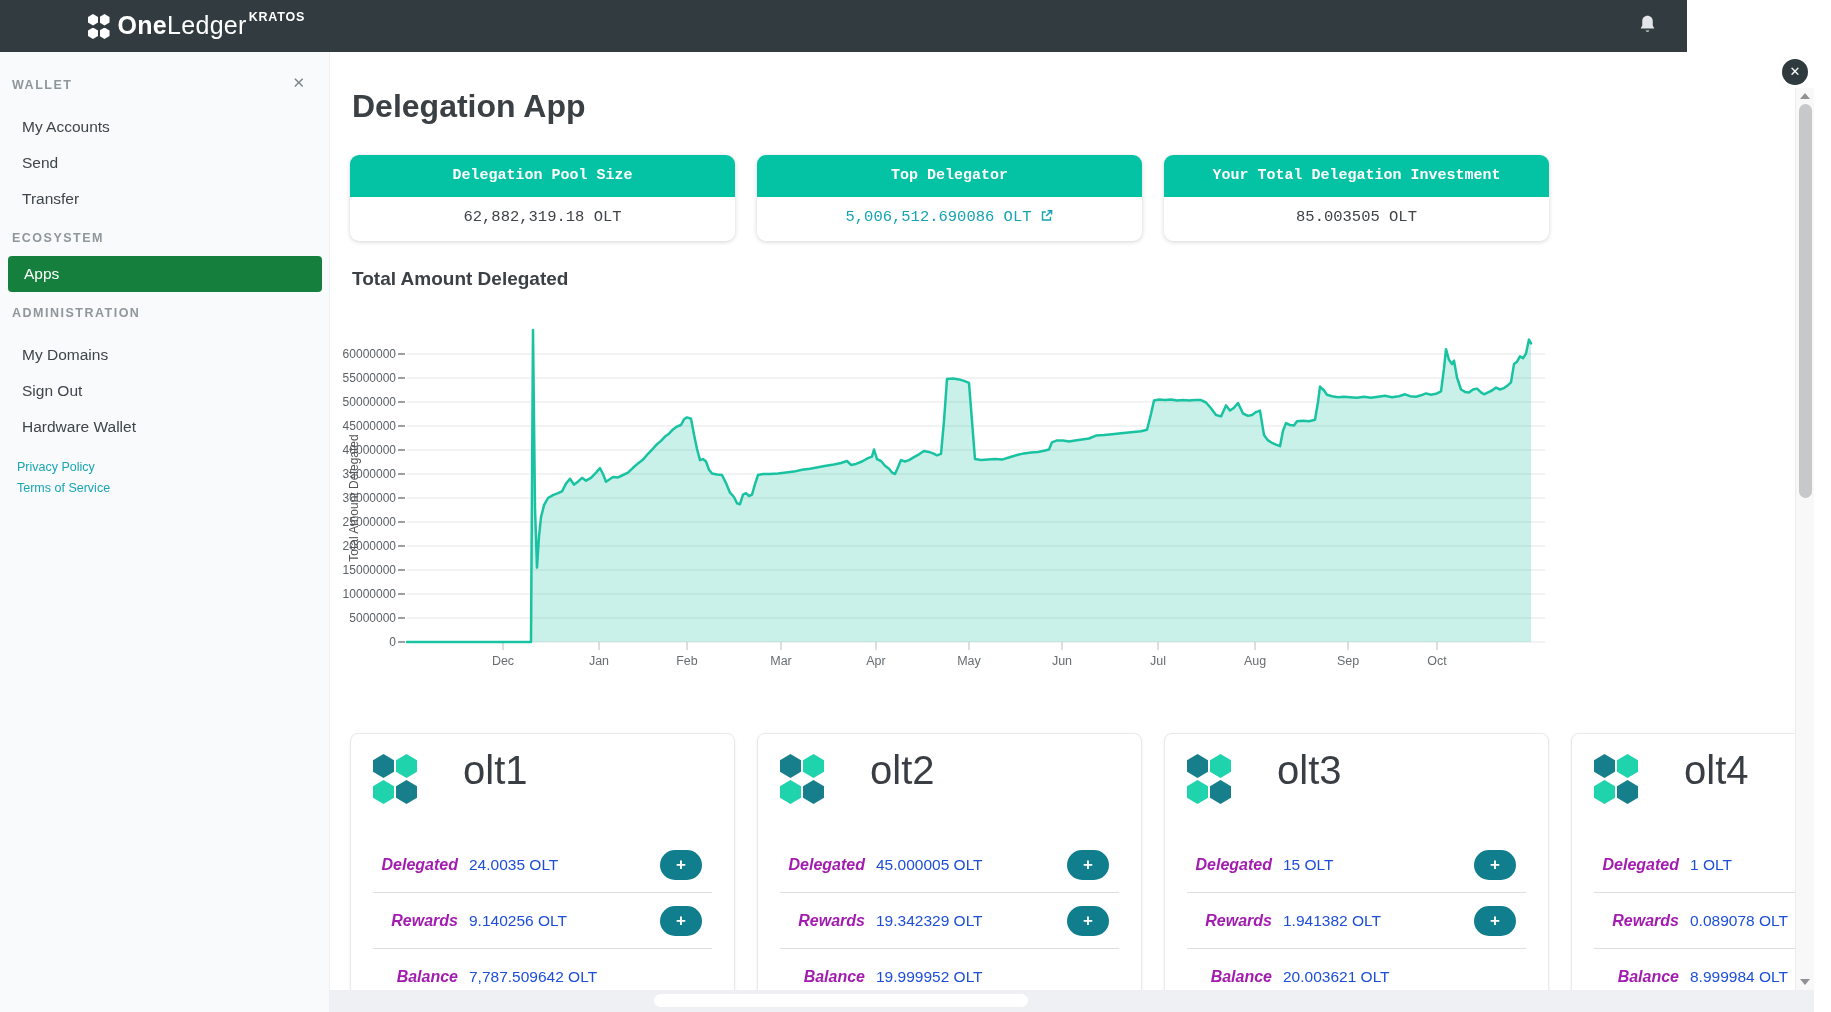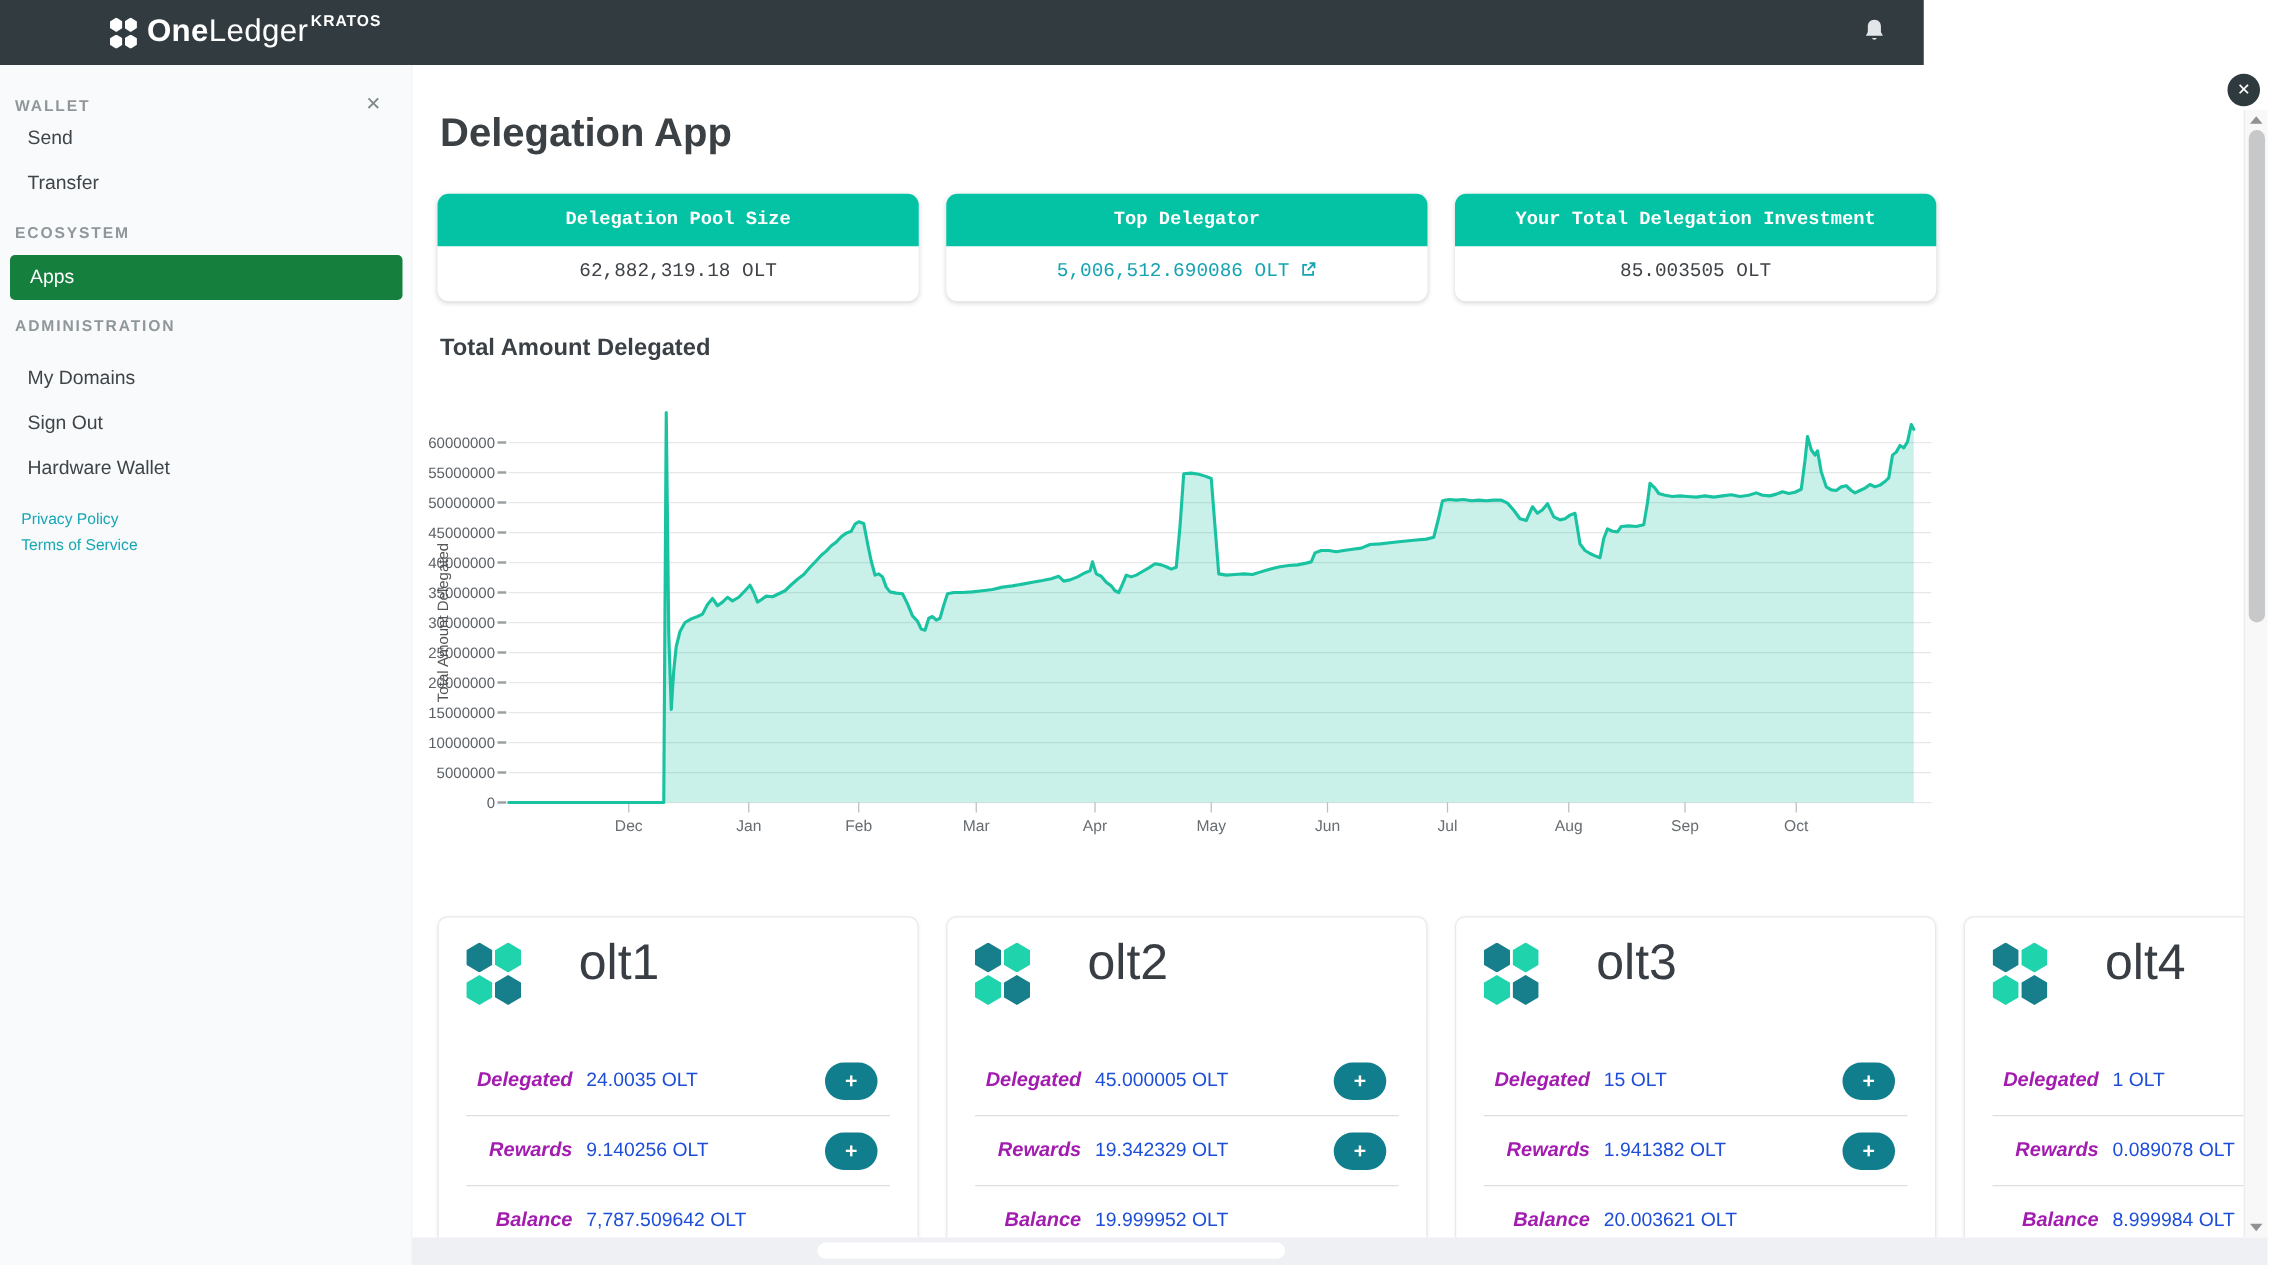--- a/index.html
+++ b/index.html
@@ -1,18 +1,18 @@
 <!DOCTYPE html>
 <html><head>
 <meta charset="utf-8">
 <style>
   html,body{margin:0;padding:0;width:1831px;height:1012px;overflow:hidden;background:#fff;
     font-family:"Liberation Sans","DejaVu Sans",sans-serif;position:relative;}
   
-  .navbar{position:absolute;left:0;top:0;width:1539px;height:52px;background:#323c40;}
+  .navbar{position:absolute;left:0;top:0;width:1687px;height:52px;background:#323c40;}
   .brand{position:absolute;left:88px;top:9px;display:flex;align-items:flex-start;}
   .hexgrid{display:grid;grid-template-columns:repeat(2,10px);grid-gap:2px 1.5px;margin-top:5px;}
   .hexgrid .hex{width:10px;height:11.5px;background:#fff;
     clip-path:polygon(50% 0,100% 27%,100% 73%,50% 100%,0 73%,0 27%);}
   .brand-name{margin-left:8px;font-size:25px;color:#fff;line-height:33px;letter-spacing:.3px;}
   .brand-name .b1{font-weight:600}.brand-name .b2{font-weight:300}
   .brand-sup{font-size:12.5px;font-weight:700;color:#fff;letter-spacing:.8px;margin-left:2px;margin-top:1px;}
   .bell{position:absolute;right:29px;top:13px;width:21px;height:24px;}
   
   .sidebar{position:absolute;left:0;top:52px;width:330px;height:960px;background:#f8fafb;
@@ -82,20 +82,21 @@
   <svg class="bell" viewBox="0 0 24 26">
     <path d="M12 2.5c-3.6 0-6 2.6-6 6v5.2L4.2 17h15.6L18 13.7V8.5c0-3.4-2.4-6-6-6z" fill="#e2e6e8"></path>
     <path d="M9.8 19.2a2.3 2.3 0 0 0 4.4 0z" fill="#e2e6e8"></path>
   </svg>
 </div>
 
 <div class="sidebar">
   <div class="side-close">✕</div>
   <div id="sidebar-nav">
       <div class="sec-label">WALLET</div>
+      <div class="side-item first">My Accounts</div>
       <div class="side-item">Send</div>
       <div class="side-item">Transfer</div>
       <div class="sec-label gap">ECOSYSTEM</div>
       <div class="side-item active">Apps</div>
       <div class="sec-label gap">ADMINISTRATION</div>
       <div class="side-item first">My Domains</div>
       <div class="side-item">Sign Out</div>
       <div class="side-item">Hardware Wallet</div>
     </div>
   <div class="side-foot" id="side-foot">

